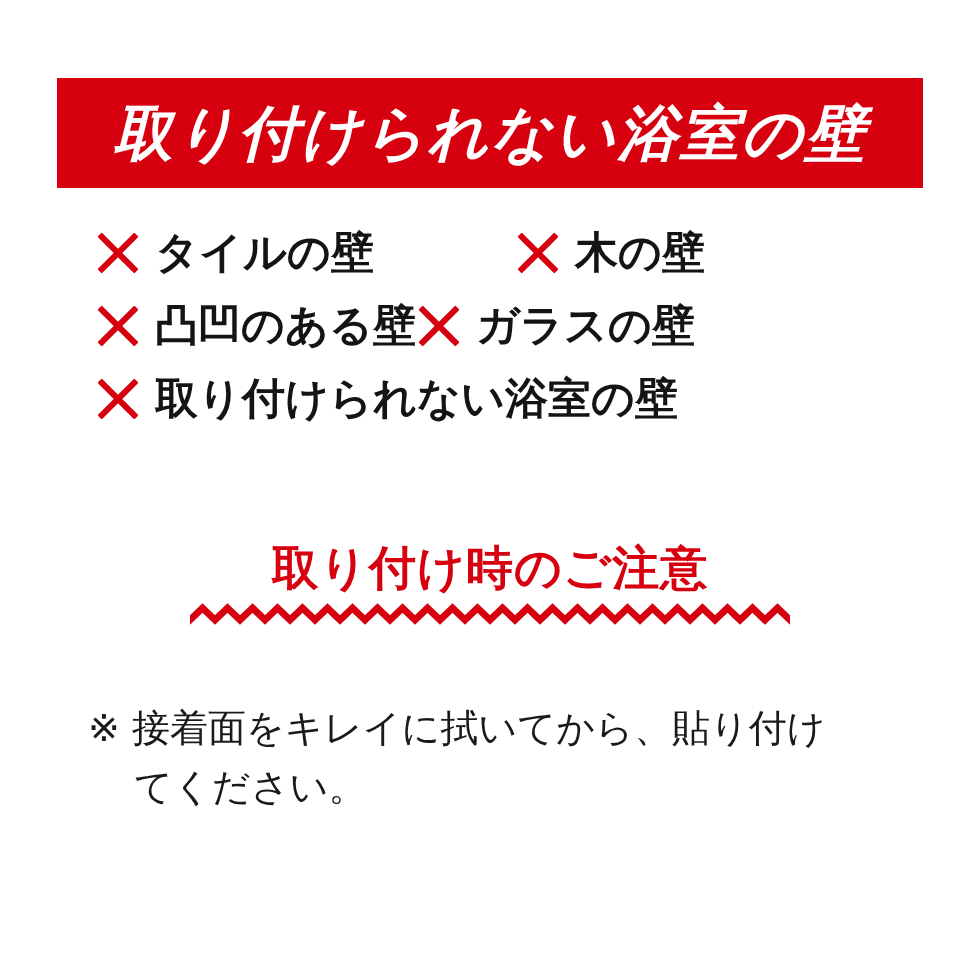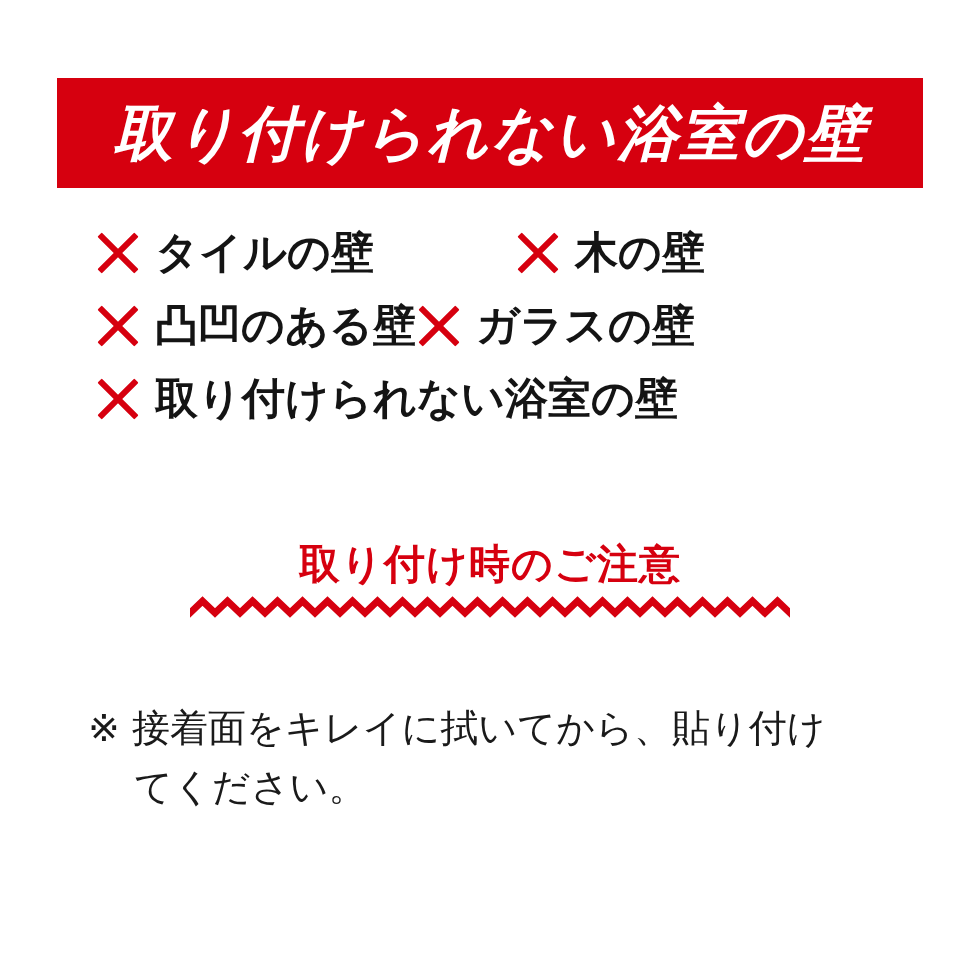--- a/index.html
+++ b/index.html
@@ -92,21 +92,21 @@
 
   
   .caution-head {
     position: absolute;
     left: 0;
     top: 540px;
     width: 980px;
     text-align: center;
   }
   .caution-title {
-    font-size: 41px;
+    font-size: 47px;
     font-weight: bold;
     color: #d6000f;
     letter-spacing: 1px;
     line-height: 1.2;
     display: inline-block;
   }
   .zigzag {
     display: block;
     margin: 6px auto 0;
     width: 600px;

